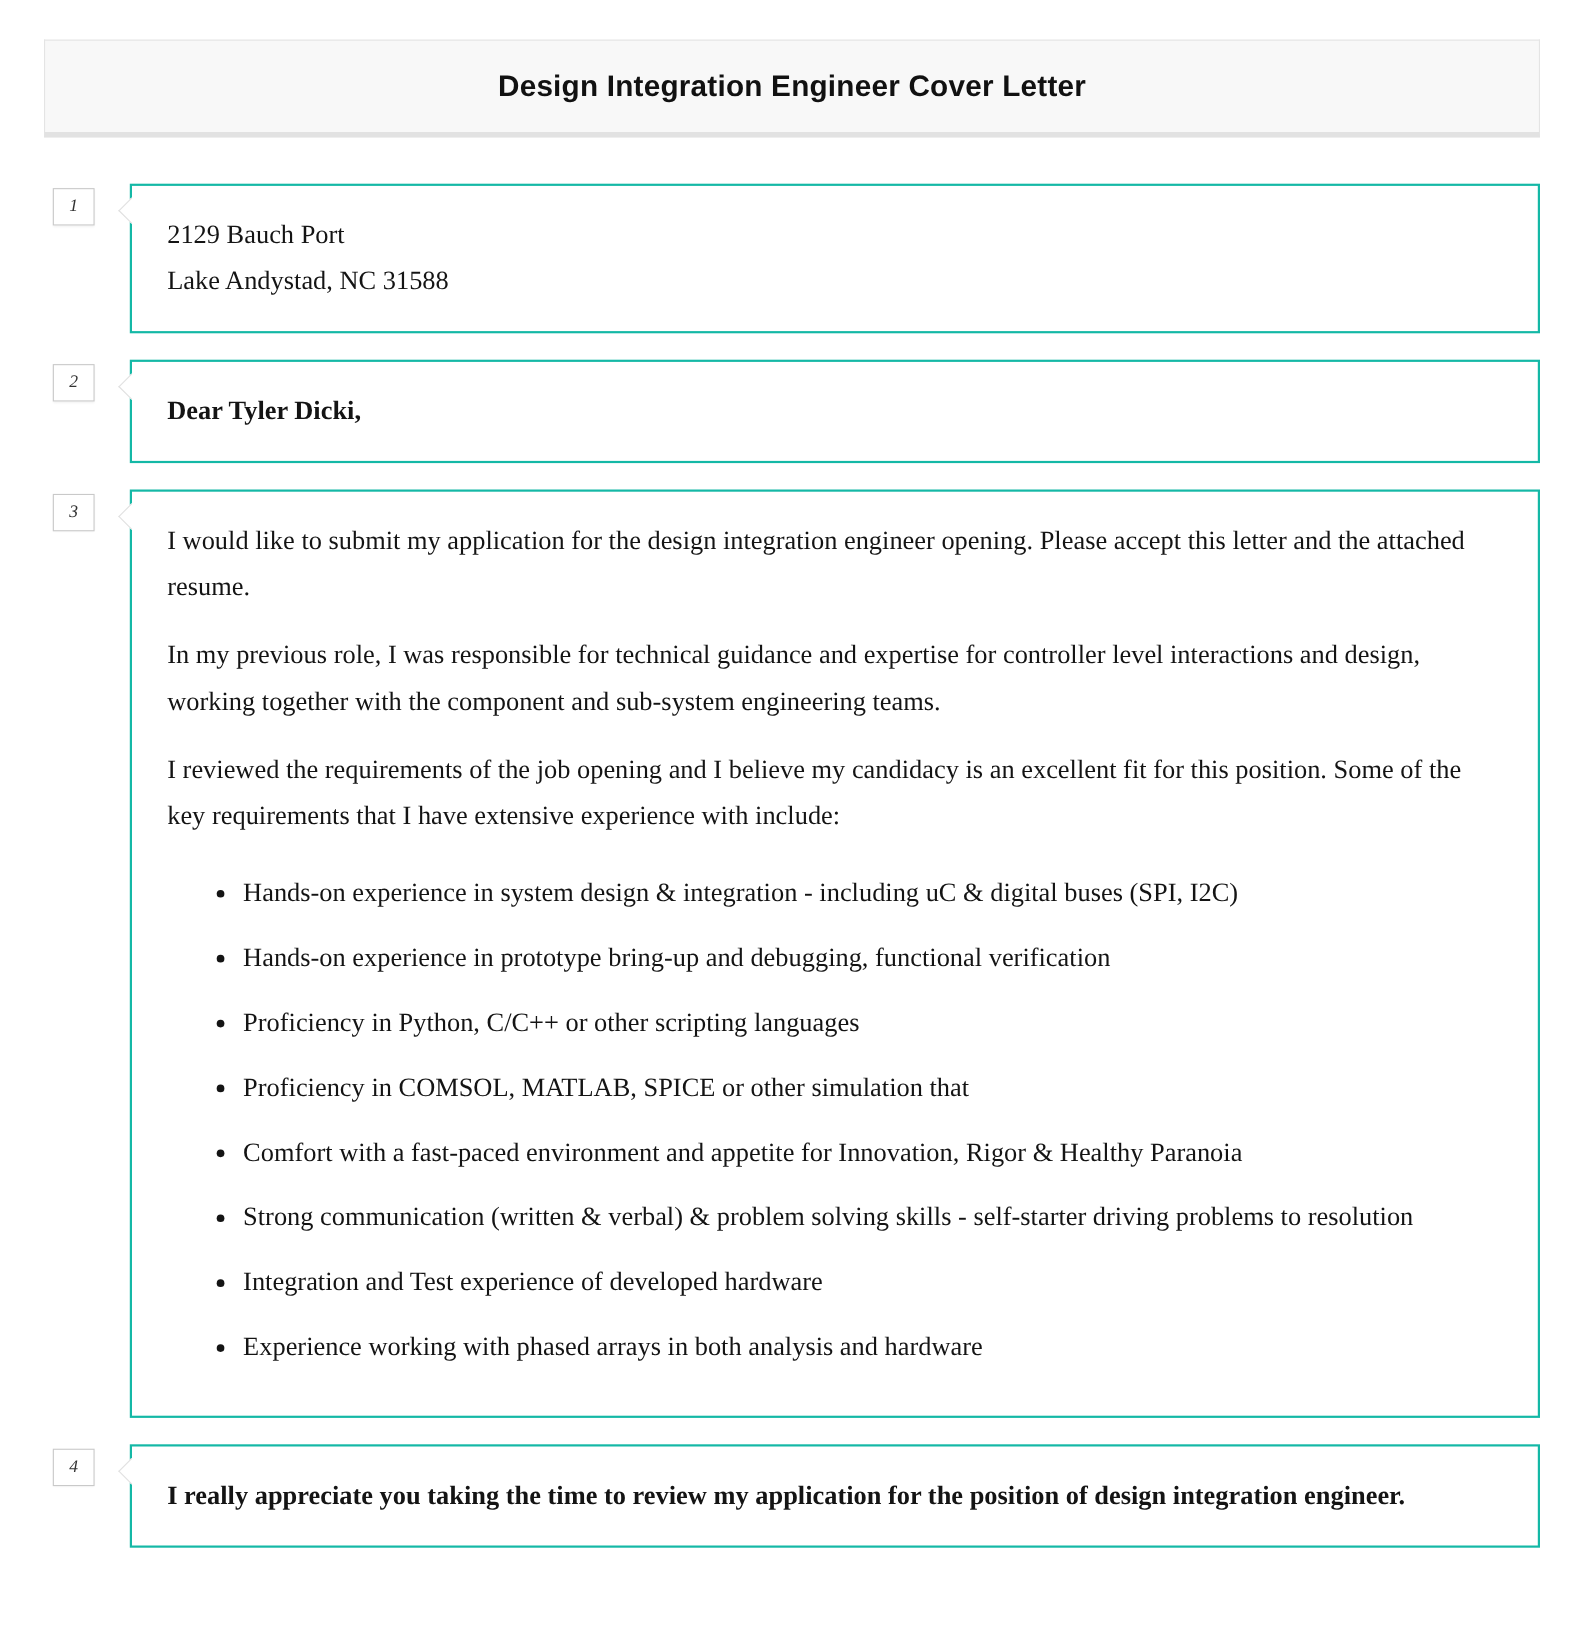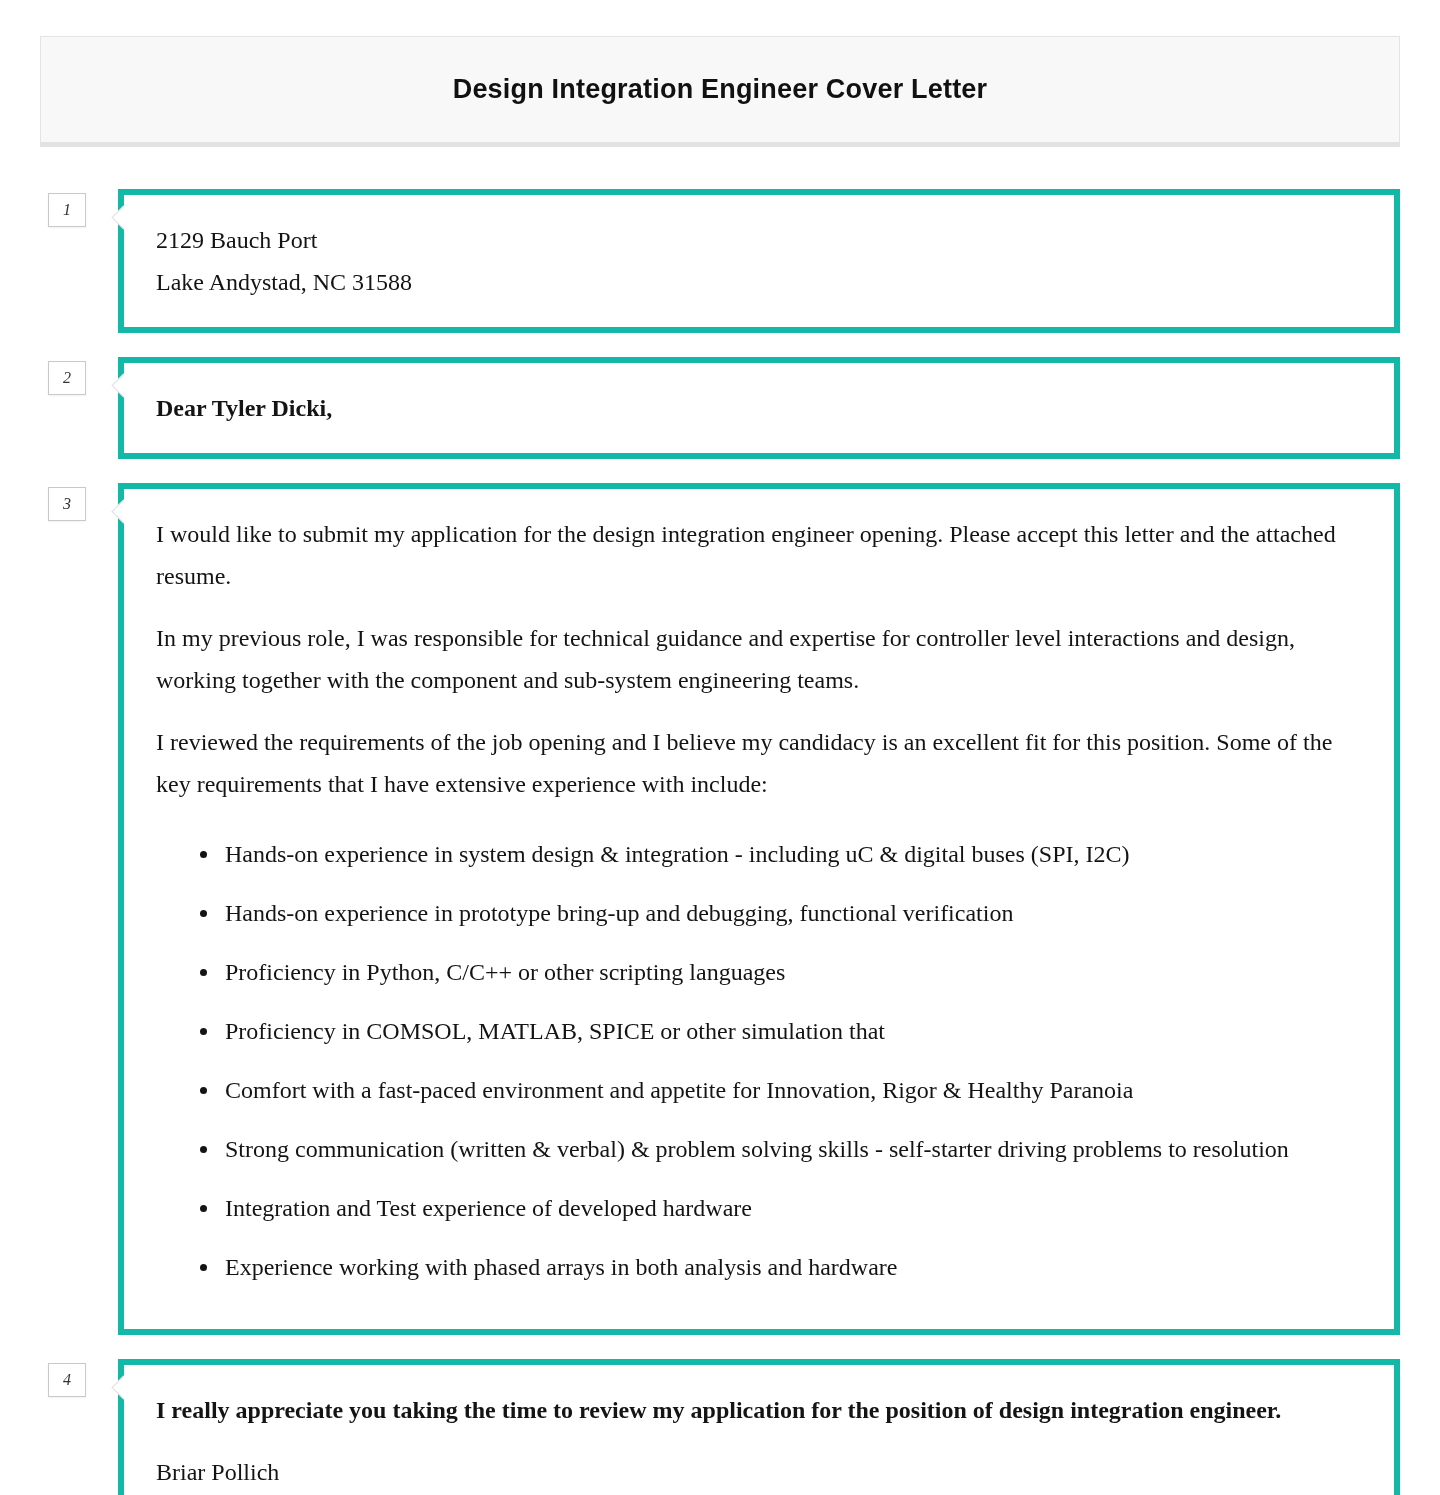--- a/index.html
+++ b/index.html
@@ -19,21 +19,21 @@
   
   .doc-header {
     background: #f8f8f8;
     border: 1px solid #e4e4e4;
     border-bottom: 5px solid #e2e2e2;
     text-align: center;
     padding: 25px 10px;
     margin-bottom: 42px;
   }
   .doc-header h1 {
-    margin: 12px;
+    margin: 1px;
     font-family: "Liberation Sans", "DejaVu Sans", sans-serif;
     font-size: 27px;
     font-weight: 700;
     letter-spacing: 0.2px;
     color: #111;
   }
 
   
   .section-row {
     display: flex;
@@ -53,21 +53,21 @@
     justify-content: center;
     font-style: italic;
     font-size: 16px;
     color: #333;
   }
   .box {
     position: relative;
     flex: 1;
     margin-left: 32px;
     background: #ffffff;
-    border: 6px solid #14b8a6;
+    border: 2px solid #14b8a6;
     padding: 24px 32px;
     font-size: 24px;
     line-height: 42px;
   }
   .box::before {
     content: "";
     position: absolute;
     left: -9px;
     top: 14px;
     width: 16px;
@@ -134,17 +134,16 @@
         <li>Integration and Test experience of developed hardware</li>
         <li>Experience working with phased arrays in both analysis and hardware</li>
       </ul>
     </div>
   </div>
 
   <div class="section-row">
     <div class="badge">4</div>
     <div class="box">
       <p class="bold-text">I really appreciate you taking the time to review my application for the position of design integration engineer.</p>
-      <p>Briar Pollich</p>
     </div>
   </div>
 
 </div>
 
 </body></html>

